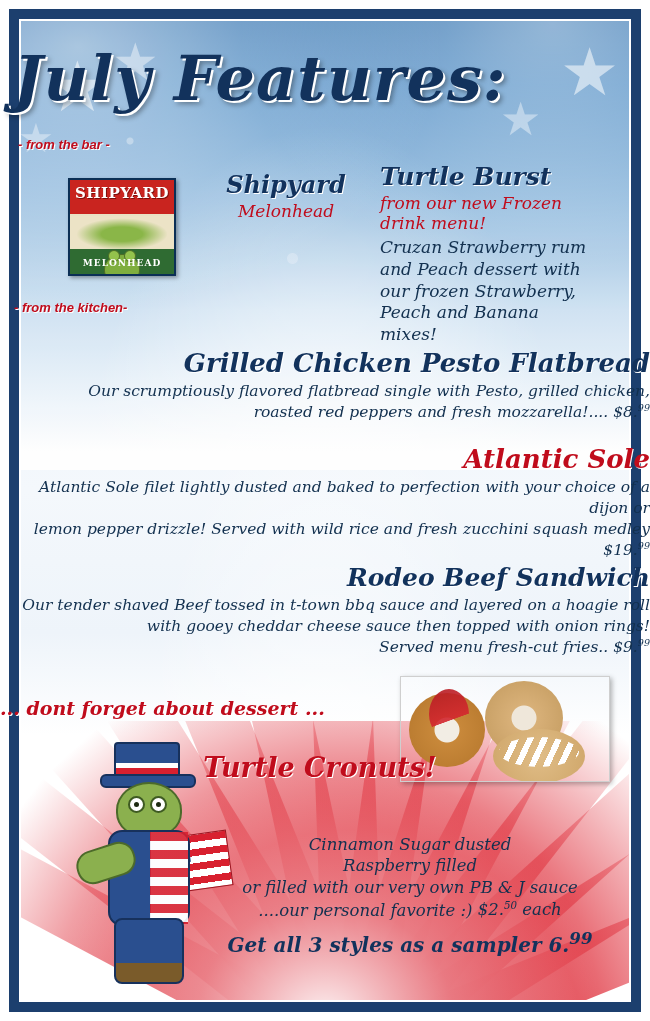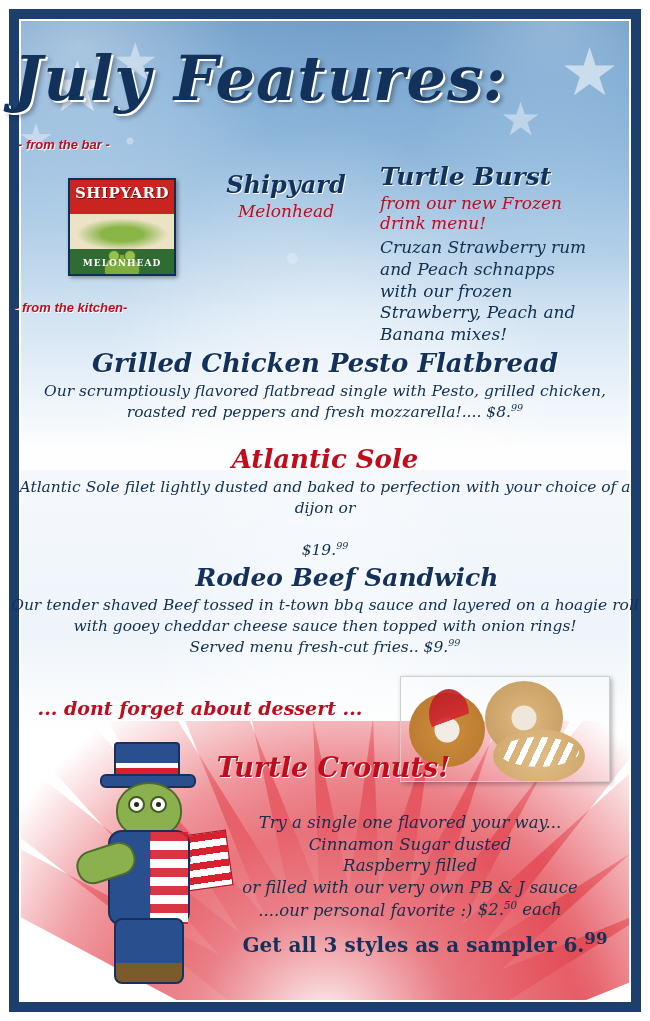--- a/index.html
+++ b/index.html
@@ -119,53 +119,53 @@
   
   .drink-ship{position:absolute;left:196px;top:170px;width:180px;text-align:center;}
   .drink-turtle{position:absolute;left:380px;top:162px;width:215px;}
   .drink-ship .item-name{font-size:24px;}
   .drink-turtle .item-name{font-size:25px;}
   .sub-red{font-family:"DejaVu Serif", serif;font-style:italic;color:#c00c1c;font-size:17px;margin-top:2px;}
   .drink-body{font-family:"DejaVu Serif", serif;font-style:italic;color:#12304f;font-size:16px;line-height:1.28;margin-top:4px;}
   .drink-body.big{font-size:17px;}
 
   
-  .entry{position:absolute;width:650px;left:0;text-align:center;}
+  .entry{position:absolute;width:650px;left:0;text-align:right;}
   .entry .item-name{display:block;}
   .entry .desc{
     font-family:"DejaVu Serif", serif;font-style:italic;color:#12304f;
     font-size:15.5px;line-height:1.35;margin-top:3px;
   }
   .price sup{font-size:.62em;vertical-align:super;}
 
   .e1{top:348px;}
   .e1 .item-name{font-size:26px;}
   .e2{top:444px;}
   .e2 .item-name{font-size:26px;}
   .e3{top:563px;}
   .e3 .item-name{font-size:25px;padding-left:44px;}
 
   .dessert-head{
-    position:absolute;left:0;top:697px;width:400px;text-align:center;
+    position:absolute;left:0;top:697px;width:400px;
     font-family:"DejaVu Serif", serif;font-style:italic;font-weight:bold;
     color:#c00c1c;font-size:19px;text-shadow:1px 1px 0 #fff;
   }
   .cronut-title{
-    position:absolute;left:190px;top:752px;width:260px;text-align:right;
+    position:absolute;left:190px;top:752px;width:260px;text-align:center;
     font-family:"DejaVu Serif", serif;font-style:italic;font-weight:bold;
     color:#c00c1c;font-size:27px;text-shadow:1px 1px 0 #fff;
   }
   .cronut-body{
     position:absolute;left:200px;top:790px;width:420px;text-align:center;
     font-family:"DejaVu Serif", serif;font-style:italic;color:#12304f;
     font-size:16.5px;line-height:1.32;
   }
   .cronut-last{
-    position:absolute;left:215px;top:928px;width:420px;text-align:center;
-    font-family:"DejaVu Serif", serif;font-weight:bold;color:#12325c;
+    position:absolute;left:200px;top:928px;width:420px;text-align:center;
+    font-family:"DejaVu Serif", serif;font-style:italic;font-weight:bold;color:#12325c;
     font-size:20px;
   }
   
   .photo{
     position:absolute;left:400px;top:676px;width:208px;height:104px;
     border:1px solid #cfcfcf;box-shadow:2px 2px 5px rgba(0,0,0,.3);
     background:
       radial-gradient(circle at 30% 48%, #c98b3d 0 30px, rgba(201,139,61,0) 31px),
       radial-gradient(circle at 62% 32%, #d6a košek 0 0, rgba(0,0,0,0) 0),
       linear-gradient(180deg,#f3efe8 0%, #efe9df 100%);
@@ -249,41 +249,41 @@
     </div>
 
     <div class="drink-ship">
       <div class="item-name">Shipyard</div>
       <div class="sub-red">Melonhead</div>
     </div>
 
     <div class="drink-turtle">
       <div class="item-name">Turtle Burst</div>
       <div class="sub-red">from our new Frozen drink menu!</div>
-      <div class="drink-body big">Cruzan Strawberry rum and Peach schnapps with our frozen Strawberry, Peach and Banana mixes!</div>
+      <div class="drink-body big">Cruzan Strawberry rum and Peach dessert with our frozen Strawberry, Peach and Banana mixes!</div>
     </div>
 
     <div class="section-label from-kitchen">- from the kitchen-</div>
 
     <div class="entry e1">
       <span class="item-name">Grilled Chicken Pesto Flatbread</span>
       <div class="desc">
         <span>Our scrumptiously flavored flatbread single with Pesto, grilled chicken,</span><br>
         <span>roasted red peppers and fresh mozzarella!....</span>
         <span class="price">
           <span>$8.</span><sup>99</sup>
         </span>
       </div>
     </div>
 
     <div class="entry e2">
       <span class="item-name red">Atlantic Sole</span>
       <div class="desc">
         <span>Atlantic Sole filet lightly dusted and baked to perfection with your choice of a dijon  or</span><br>
-        <br>
+        <span>lemon pepper drizzle!   Served with wild rice and fresh zucchini squash medley</span><br>
         <span class="price">
           <span>$19.</span><sup>99</sup>
         </span>
       </div>
     </div>
 
     <div class="entry e3">
       <span class="item-name">Rodeo Beef Sandwich</span>
       <div class="desc">
         <span>Our tender shaved Beef tossed in t-town bbq sauce and layered on a hoagie roll</span><br>
@@ -314,21 +314,21 @@
       </div>
       <div class="m-body"></div>
       <div class="m-arm"></div>
       <div class="m-legs"></div>
     </div>
 
     <div class="cronut-title">Turtle Cronuts!</div>
 
     <div class="cronut-body">
       <br>
-      <span>Try a single one flavored your way...</span><br>
+      <br>
       <span>Cinnamon Sugar dusted</span><br>
       <span>Raspberry filled</span><br>
       <span>or filled with our very own PB &amp; J sauce</span><br>
       <span>....our personal favorite :)</span>
       <span class="price">
         <span>$2.</span><sup>50</sup>
         <span>each</span>
       </span>
     </div>
 

